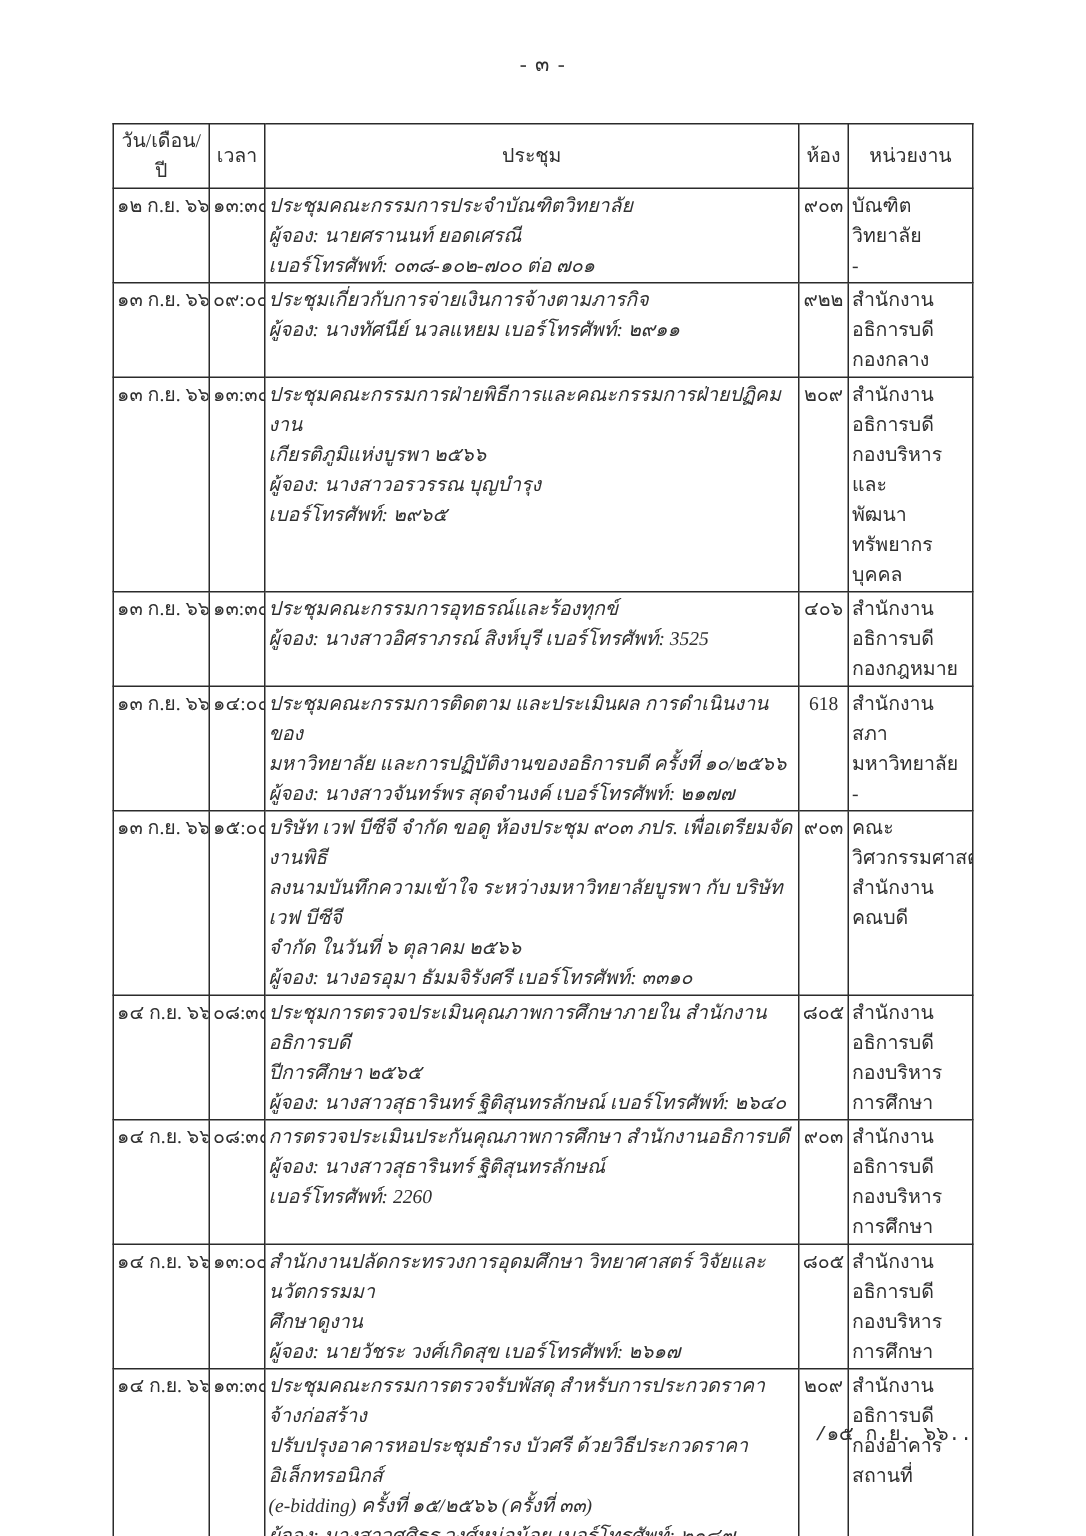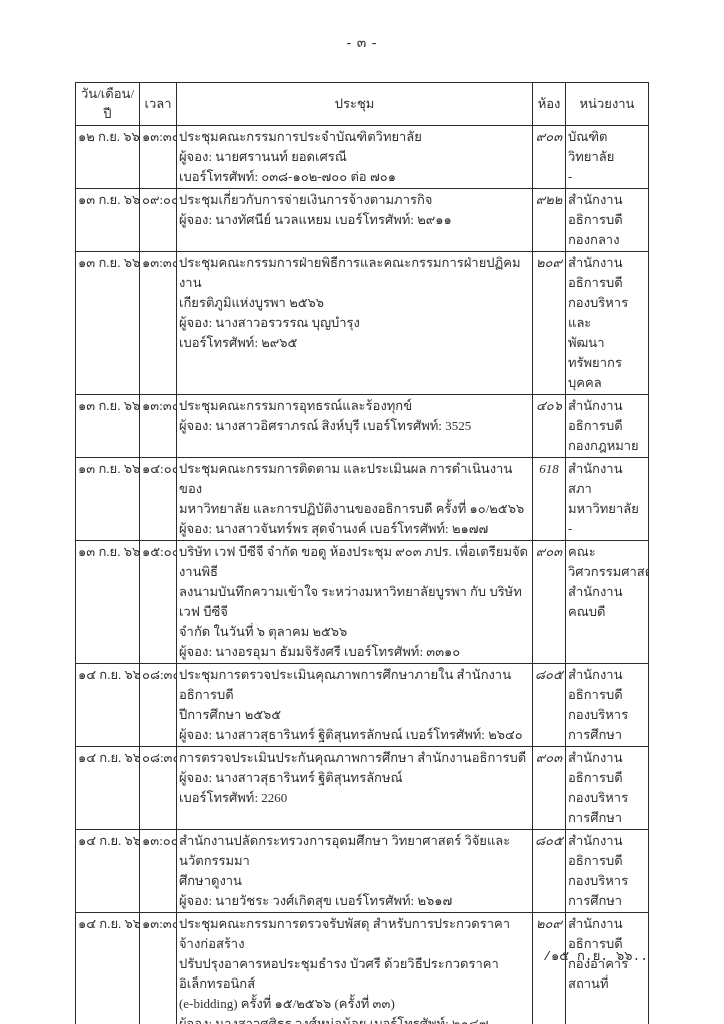--- a/index.html
+++ b/index.html
@@ -47,22 +47,23 @@
     text-align: center;
     vertical-align: middle;
     height: 20px;
   }
   .c-date  { text-align: center; white-space: nowrap; margin-top: 32px; }
   .c-time  { text-align: right; white-space: nowrap; }
   .c-meeting {
     text-align: left;
     padding: 1px 6px;
     white-space: pre-line;
-  }
-  .c-room  { text-align: center; font-style: italic; }
+    font-style: italic;
+  }
+  .c-room  { text-align: center; }
   .c-unit  {
     white-space: pre-line;
   }
   .footer-note {
     position: absolute;
     top: 945px;
     right: 76px;
     font-size: 13px;
     font-family: Liberation Mono, monospace;
   }

